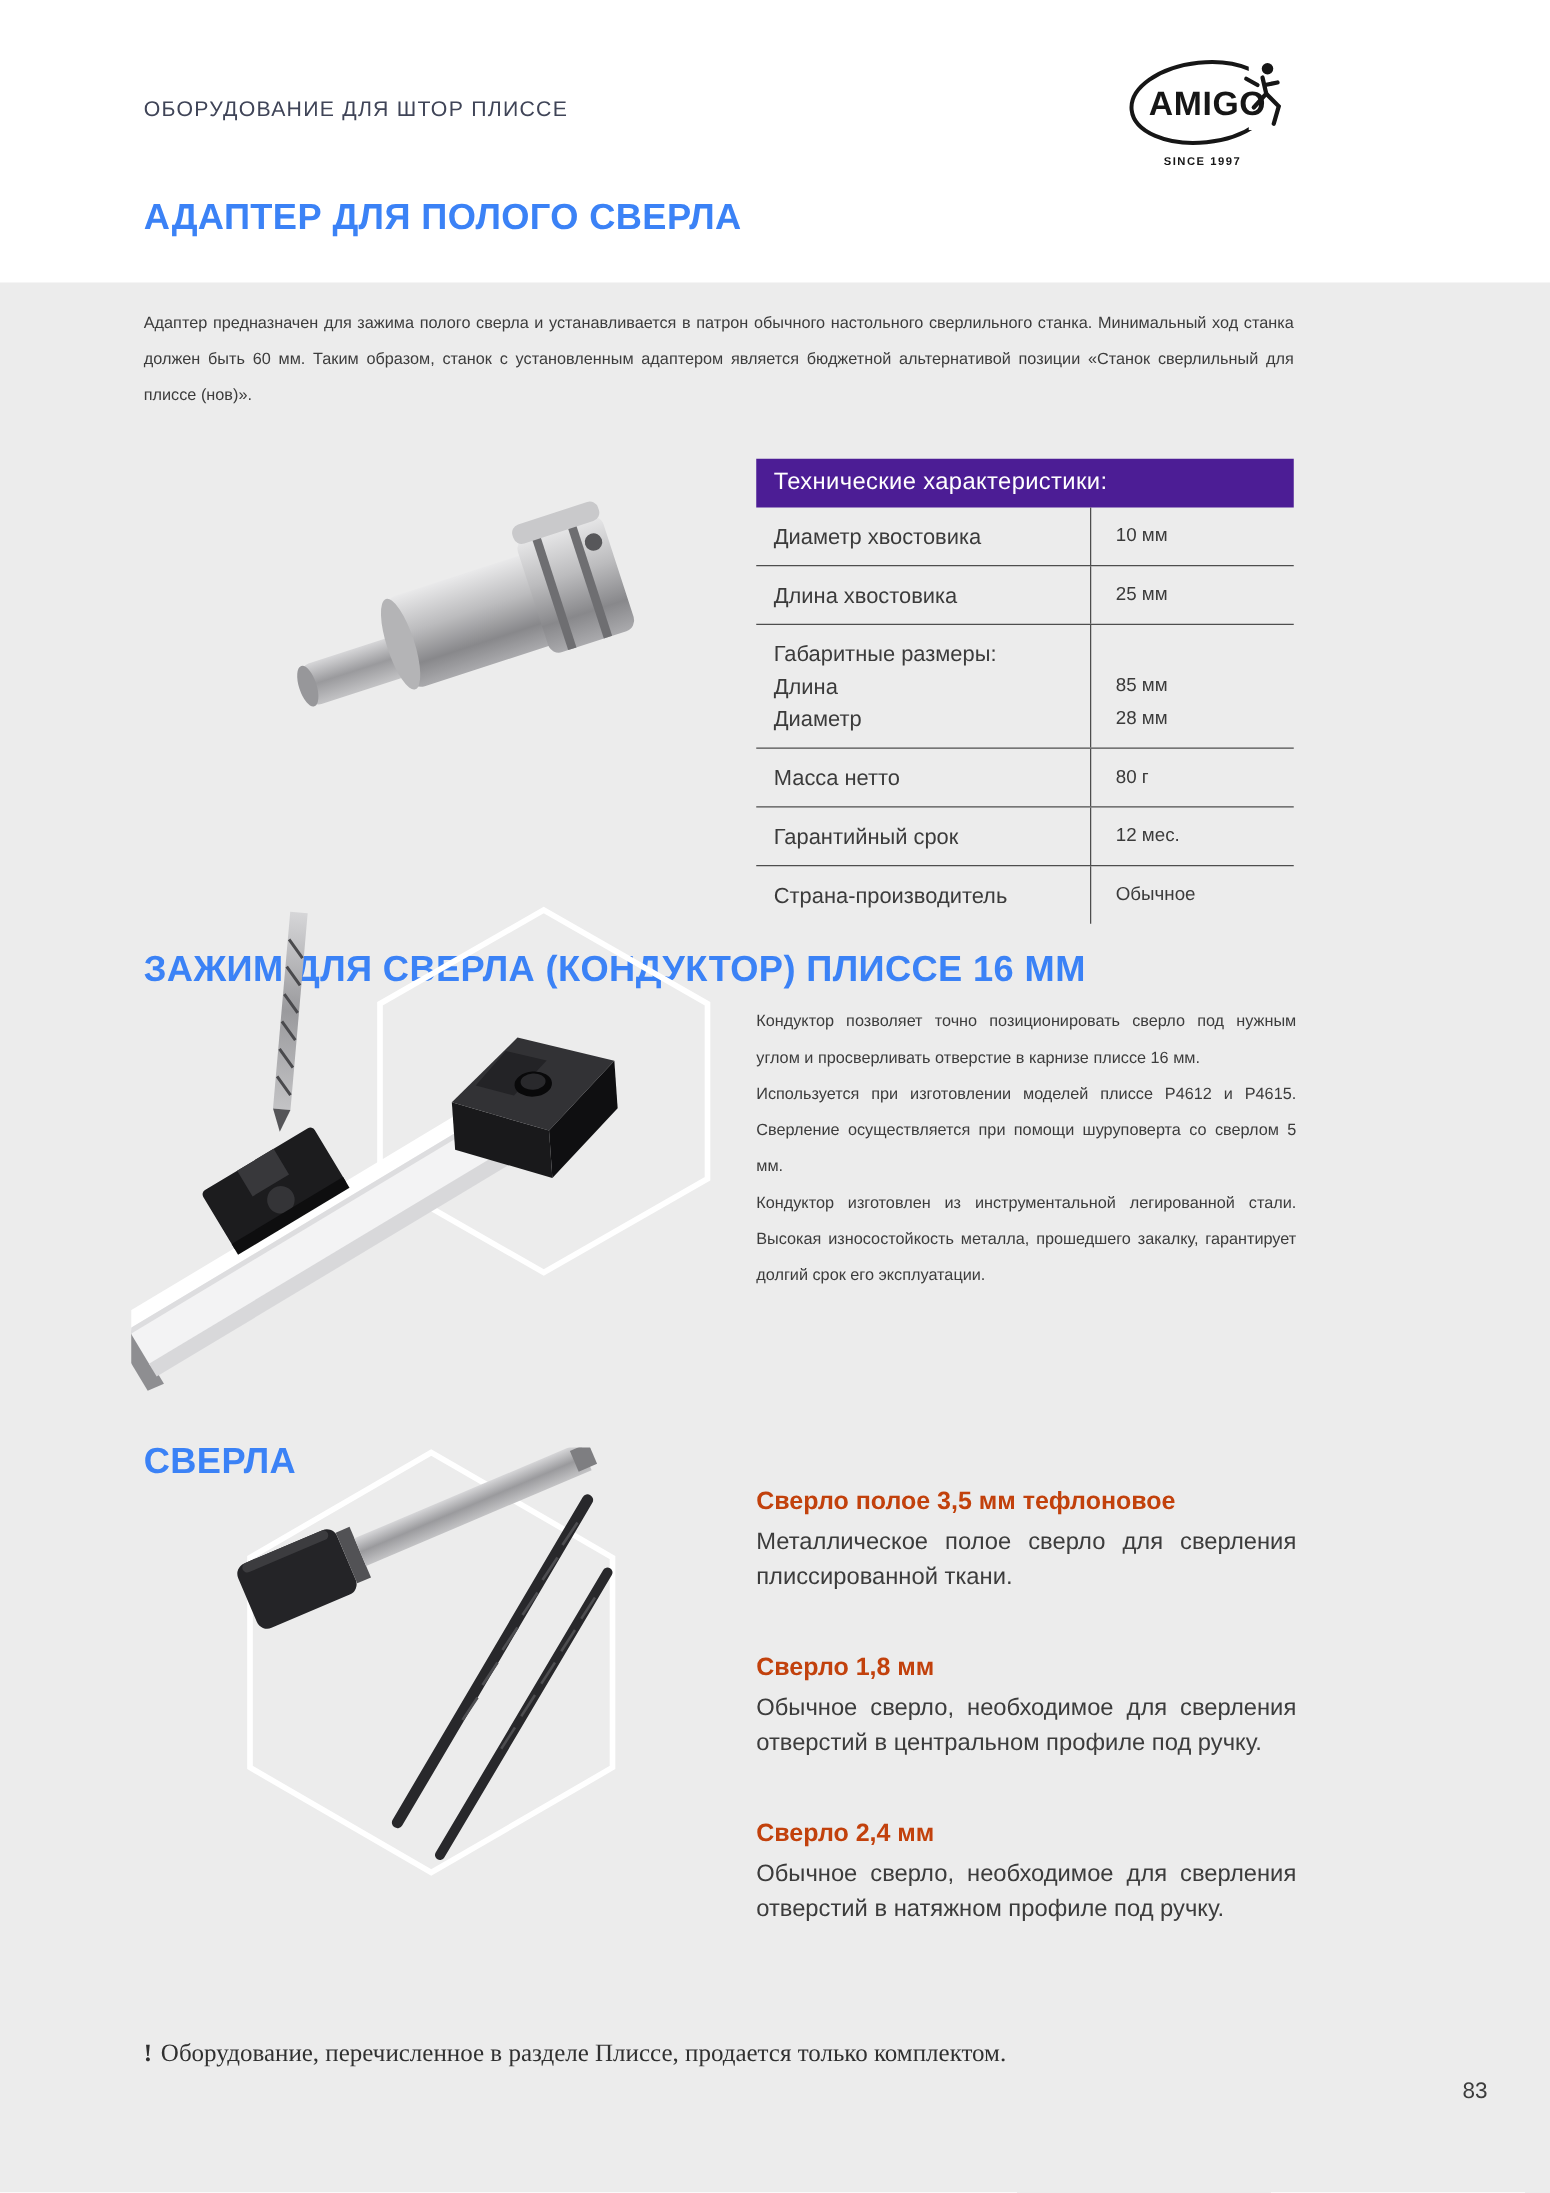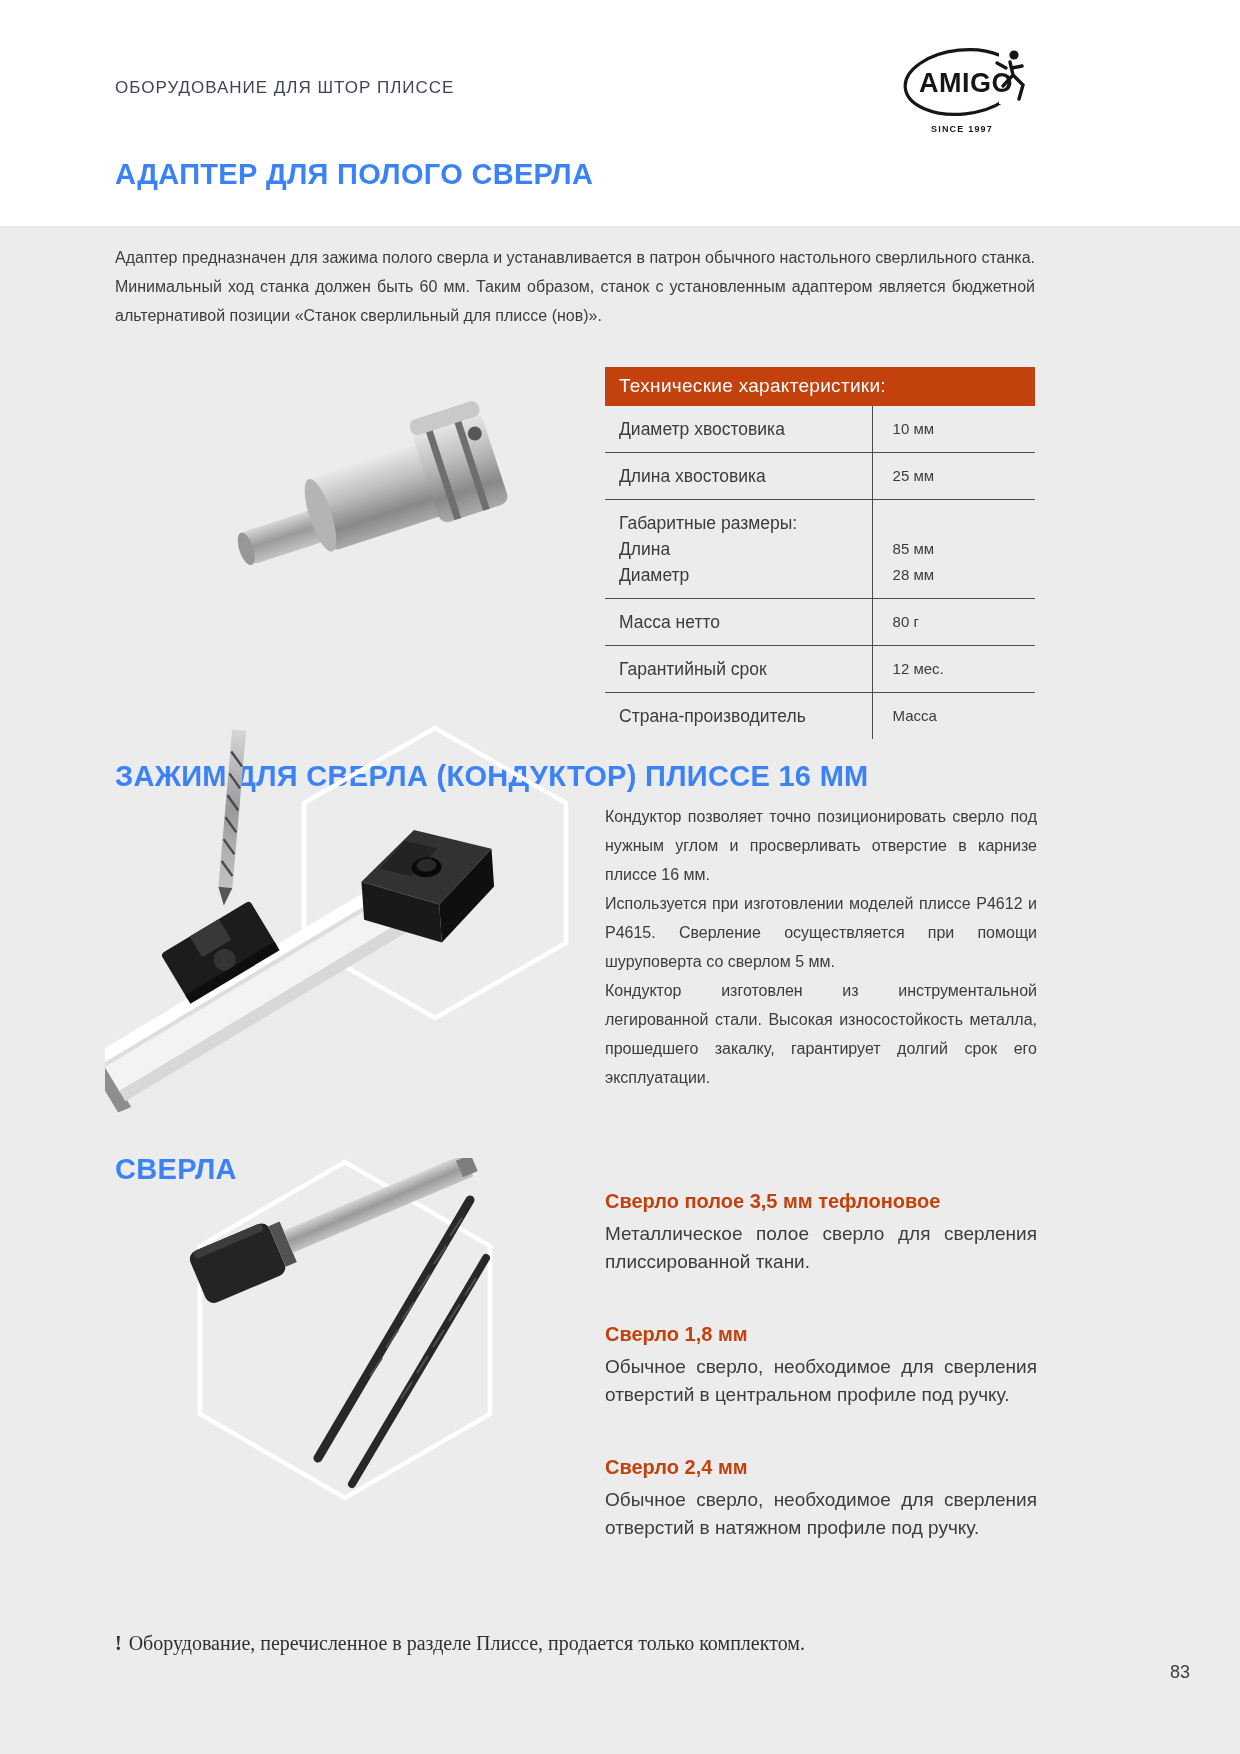--- a/index.html
+++ b/index.html
@@ -16,29 +16,29 @@
   }
   .logo { position:absolute; left:898px; top:42px; width:145px; height:100px; z-index:2; }
 
   .section-title {
     position:absolute; font-size:29px; font-weight:700; color:#3b82f6; z-index:2; letter-spacing:0.3px;
   }
   .title-adapter { left:115px; top:158px; }
   .title-jig     { left:115px; top:760px; }
   .title-drills  { left:115px; top:1153px; }
 
-  .body-text { font-size:16px; line-height:29px; color:#3c3c3c; text-align:justify; }
+  .body-text { font-size:13px; line-height:29px; color:#3c3c3c; text-align:justify; }
 
   .adapter-desc { position:absolute; left:115px; top:243px; width:920px; z-index:2; }
 
   .adapter-photo { position:absolute; left:215px; top:372px; z-index:2; }
 
   .spec-table { position:absolute; left:605px; top:367px; width:430px; z-index:2; }
   .spec-header {
-    background:#c2410c; color:#ffffff; font-size:19px; padding:8px 14px 9px 14px; letter-spacing:0.3px;
+    background:#4c1d95; color:#ffffff; font-size:19px; padding:8px 14px 9px 14px; letter-spacing:0.3px;
   }
   .spec-row { display:flex; border-bottom:1px solid #4d4d4d; align-items:stretch; }
   .spec-row:last-child { border-bottom:none; }
   .spec-label {
     flex:0 0 62%; font-size:17.5px; color:#3b3b3b; padding:10px 8px 10px 14px; line-height:26px;
   }
   .spec-value {
     flex:1; border-left:1.5px solid #4d4d4d; font-size:15px; color:#3b3b3b;
     padding:10px 8px 10px 20px; line-height:26px;
   }
@@ -147,21 +147,21 @@
       <div class="spec-value">80 г</div>
     </div>
 
     <div class="spec-row">
       <div class="spec-label">Гарантийный срок</div>
       <div class="spec-value">12 мес.</div>
     </div>
 
     <div class="spec-row">
       <div class="spec-label">Страна-производитель</div>
-      <div class="spec-value">Масса</div>
+      <div class="spec-value">Обычное</div>
     </div>
   </div>
 
   <h1 class="section-title title-jig">ЗАЖИМ ДЛЯ СВЕРЛА (КОНДУКТОР) ПЛИССЕ 16 ММ</h1>
 
   <div class="jig-art">
     <svg width="500" height="405" viewBox="0 0 500 405">
       <polygon points="330,6 199,81 199,221 330,296 461,221 461,81" fill="none" stroke="#ffffff" stroke-width="4.5"></polygon>
 
       <g transform="rotate(5 130 90)">

